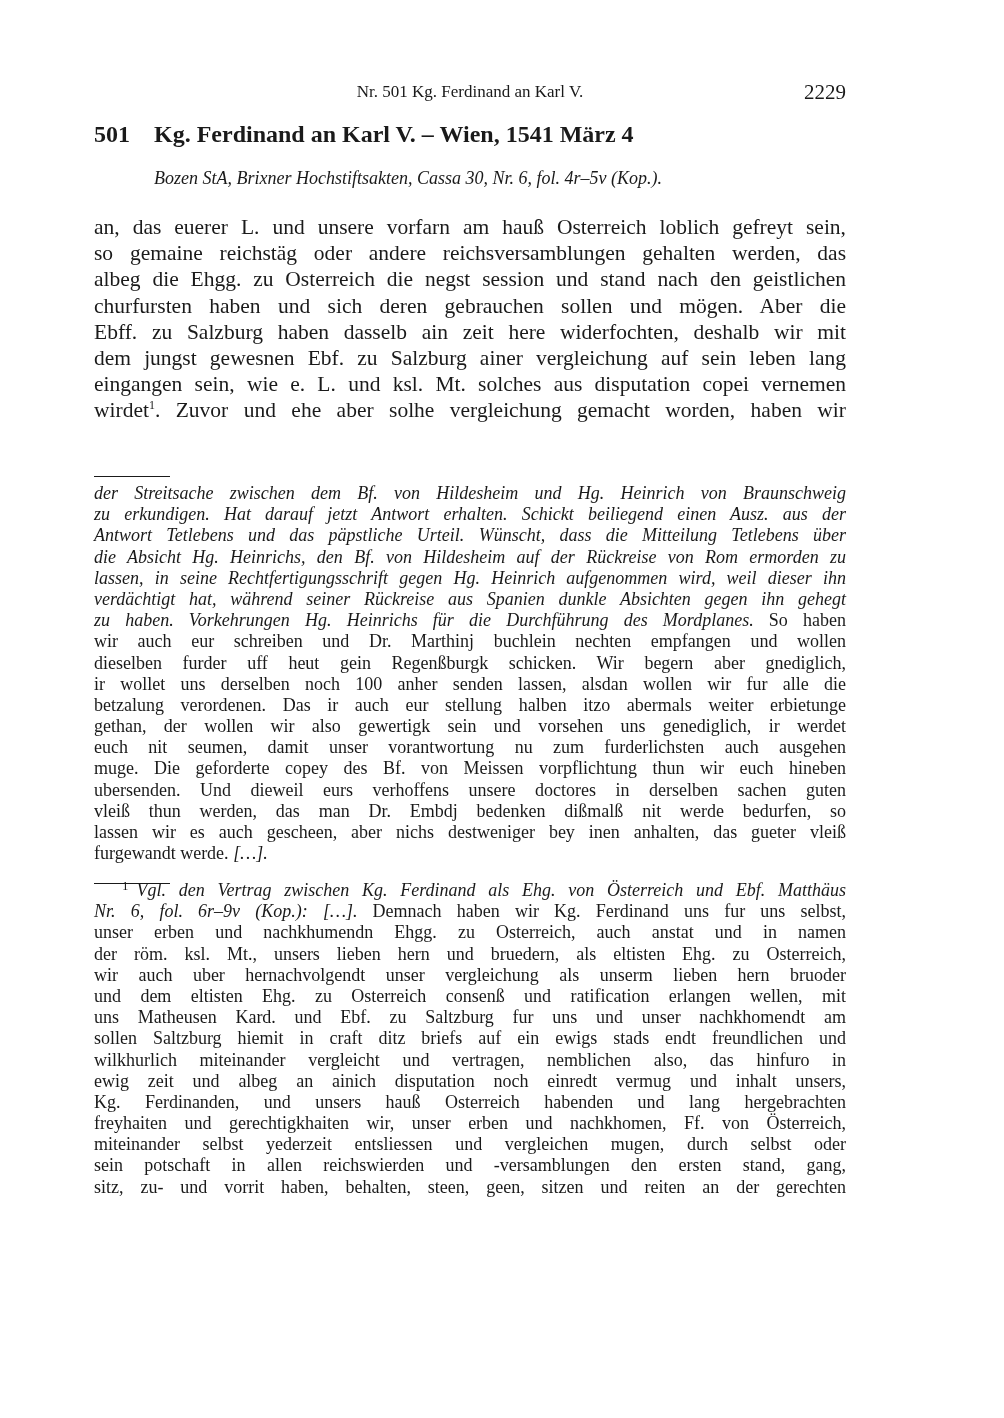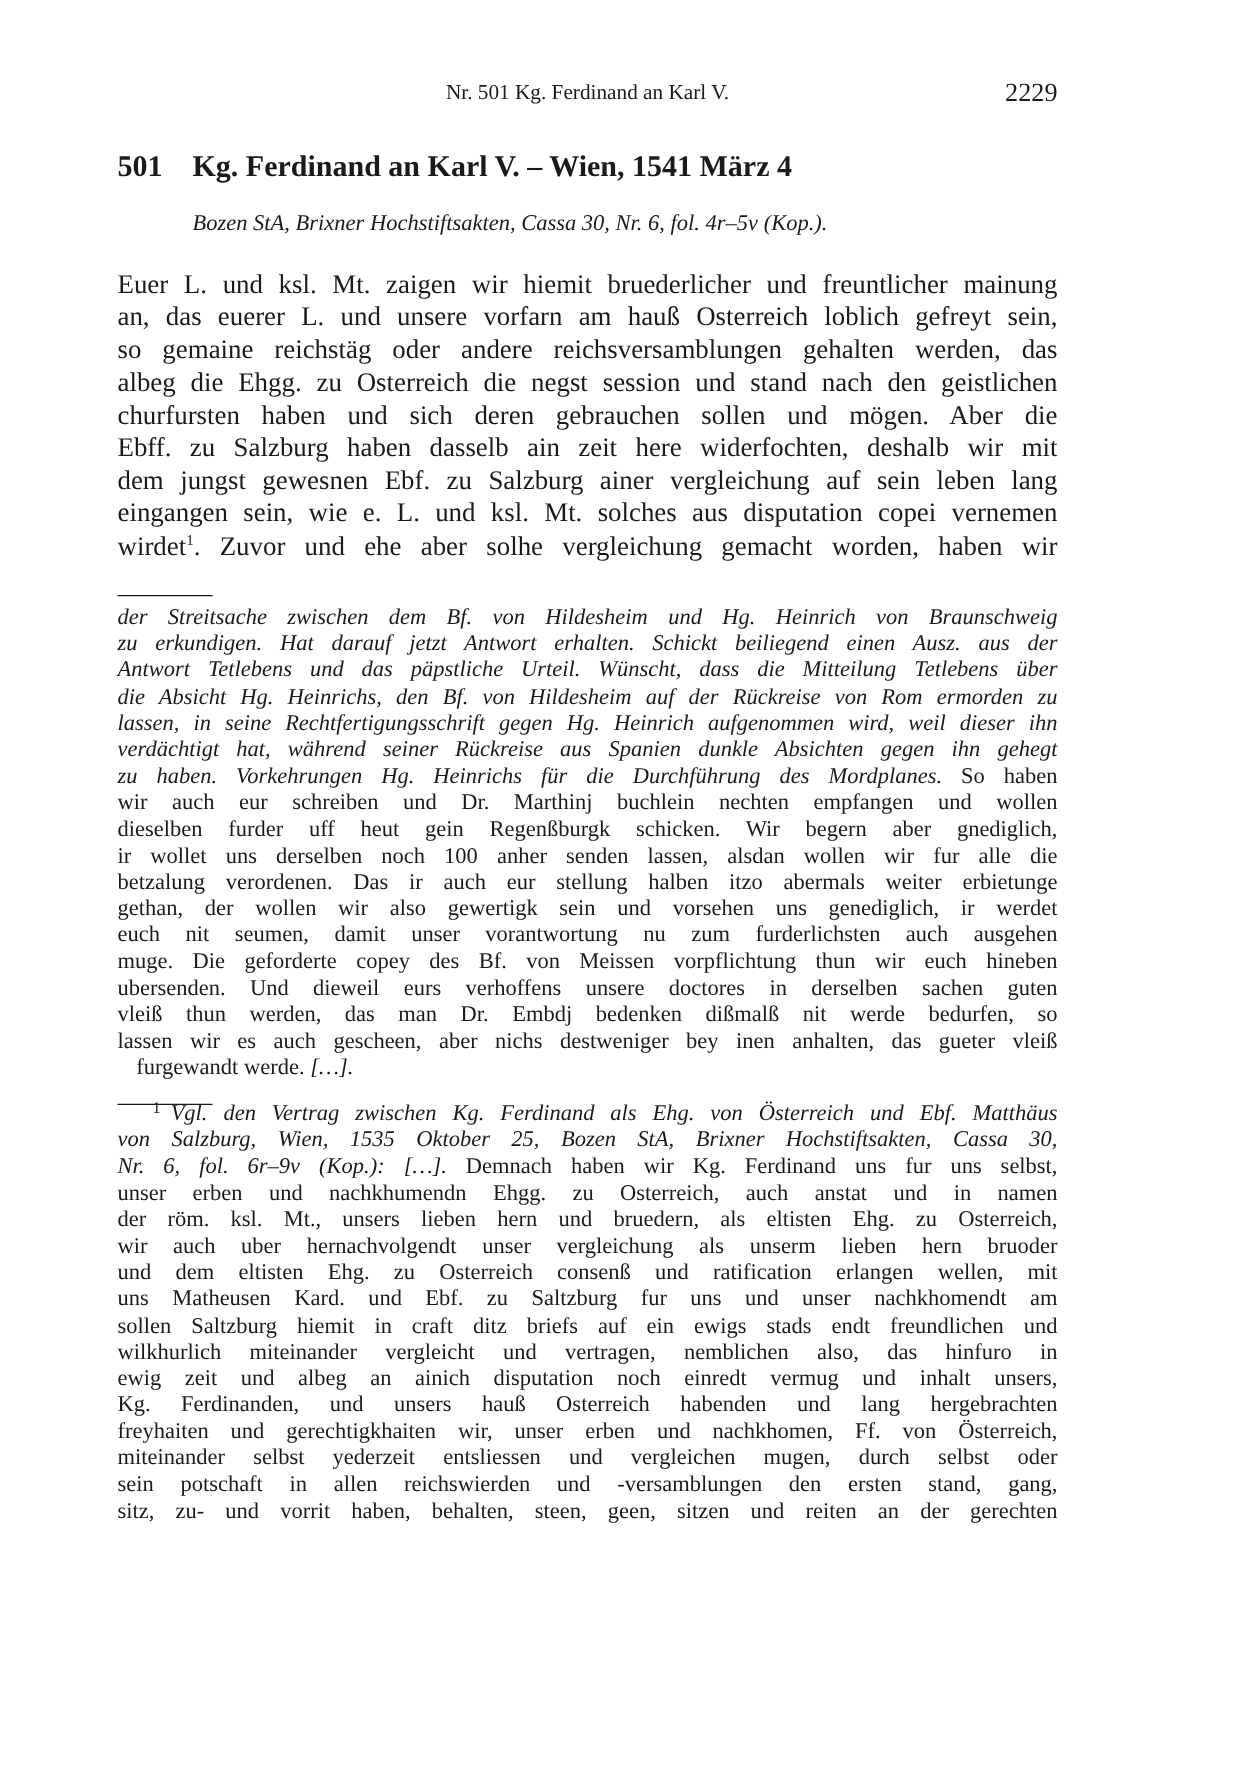--- a/index.html
+++ b/index.html
@@ -2,21 +2,21 @@
 <html><head>
   <meta charset="utf-8">
   <style>
     html, body { margin: 0; padding: 0; background: #ffffff; }
     body {
       width: 1004px; height: 1418px; position: relative; overflow: hidden;
       font-family: "Liberation Serif", "DejaVu Serif", serif; color: #1a1a1a;
     }
     .page { position: absolute; left: 94px; top: 0; width: 752px; }
     .running-header {
-      position: absolute; top: 62px; left: 0; width: 752px; height: 26px;
+      position: absolute; top: 80px; left: 0; width: 752px; height: 26px;
       font-size: 17px;
     }
     .running-title { position: absolute; left: 0; width: 752px; text-align: center; top: 2px; }
     .page-number { position: absolute; right: 0; top: 0; font-size: 21px; text-align: right; }
     .doc-heading {
       position: absolute; top: 121px; left: 0; width: 752px;
       font-size: 24px; font-weight: bold; white-space: nowrap;
     }
     .doc-heading .num { display: inline-block; width: 60px; }
     .source {
@@ -27,21 +27,21 @@
       font-size: 21.5px; line-height: 26.2px; text-align: justify; hyphens: none;
     }
     .main-text .line { display: block; text-align: justify; text-align-last: justify; white-space: nowrap; height: 26.2px; }
     .main-text .line span.inner { display: inline-block; width: 100%; text-align: justify; text-align-last: justify; white-space: normal; }
     .rule { position: absolute; left: 0; width: 76px; height: 1px; background: #1a1a1a; }
     .small-block {
       position: absolute; left: 0; width: 752px; font-size: 18px; line-height: 21.2px;
     }
     .small-block .line { display: block; height: 21.2px; white-space: nowrap; overflow: visible; }
     .small-block .line .inner { display: inline-block; width: 100%; text-align: justify; text-align-last: justify; white-space: normal; }
-    .small-block .line.last .inner { text-align-last: left; margin-left: 15px; }
+    .small-block .line.last .inner { text-align-last: left; }
     .it { font-style: italic; }
     sup { font-size: 12px; vertical-align: 8px; line-height: 0; }
     .fn-mark { font-size: 13px; vertical-align: 6px; line-height: 0; margin-left: 28px; margin-right: 8px; }
   </style>
 </head>
 <body>
 
 <div class="page">
 
   <div class="running-header">
@@ -49,21 +49,20 @@
     <span class="page-number">2229</span>
   </div>
 
   <div class="doc-heading">
     <span class="num">501</span><span>Kg. Ferdinand an Karl V. – Wien, 1541 März 4</span>
   </div>
 
   <div class="source">Bozen StA, Brixner Hochstiftsakten, Cassa 30, Nr. 6, fol. 4r–5v (Kop.).</div>
 
   <div class="main-text">
-    <div class="line"><span class="inner">Euer L. und ksl. Mt. zaigen wir hiemit bruederlicher und freuntlicher mainung</span></div>
     <div class="line"><span class="inner">an, das euerer L. und unsere vorfarn am hauß Osterreich loblich gefreyt sein,</span></div>
     <div class="line"><span class="inner">so gemaine reichstäg oder andere reichsversamblungen gehalten werden, das</span></div>
     <div class="line"><span class="inner">albeg die Ehgg. zu Osterreich die negst session und stand nach den geistlichen</span></div>
     <div class="line"><span class="inner">churfursten haben und sich deren gebrauchen sollen und mögen. Aber die</span></div>
     <div class="line"><span class="inner">Ebff. zu Salzburg haben dasselb ain zeit here widerfochten, deshalb wir mit</span></div>
     <div class="line"><span class="inner">dem jungst gewesnen Ebf. zu Salzburg ainer vergleichung auf sein leben lang</span></div>
     <div class="line"><span class="inner">eingangen sein, wie e. L. und ksl. Mt. solches aus disputation copei vernemen</span></div>
     <div class="line"><span class="inner"><span>wirdet</span><sup>1</sup><span>. Zuvor und ehe aber solhe vergleichung gemacht worden, haben wir</span></span></div>
   </div>
 
@@ -87,21 +86,20 @@
     <div class="line"><span class="inner">ubersenden. Und dieweil eurs verhoffens unsere doctores in derselben sachen guten</span></div>
     <div class="line"><span class="inner">vleiß thun werden, das man Dr. Embdj bedenken dißmalß nit werde bedurfen, so</span></div>
     <div class="line"><span class="inner">lassen wir es auch gescheen, aber nichs destweniger bey inen anhalten, das gueter vleiß</span></div>
     <div class="line last"><span class="inner"><span>furgewandt werde. </span><span class="it">[…].</span></span></div>
   </div>
 
   <div class="rule" style="top:883px;"></div>
 
   <div class="small-block" style="top:880px;">
     <div class="line it"><span class="inner" style="width:752px;"><span class="fn-mark" style="font-style:normal;">1</span><span>Vgl. den Vertrag zwischen Kg. Ferdinand als Ehg. von Österreich und Ebf. Matthäus</span></span></div>
-    <div class="line it"><span class="inner">von Salzburg, Wien, 1535 Oktober 25, Bozen StA, Brixner Hochstiftsakten, Cassa 30,</span></div>
     <div class="line"><span class="inner"><span class="it">Nr. 6, fol. 6r–9v (Kop.): […].</span><span> Demnach haben wir Kg. Ferdinand uns fur uns selbst,</span></span></div>
     <div class="line"><span class="inner">unser erben und nachkhumendn Ehgg. zu Osterreich, auch anstat und in namen</span></div>
     <div class="line"><span class="inner">der röm. ksl. Mt., unsers lieben hern und bruedern, als eltisten Ehg. zu Osterreich,</span></div>
     <div class="line"><span class="inner">wir auch uber hernachvolgendt unser vergleichung als unserm lieben hern bruoder</span></div>
     <div class="line"><span class="inner">und dem eltisten Ehg. zu Osterreich consenß und ratification erlangen wellen, mit</span></div>
     <div class="line"><span class="inner">uns Matheusen Kard. und Ebf. zu Saltzburg fur uns und unser nachkhomendt am</span></div>
     <div class="line"><span class="inner">sollen Saltzburg hiemit in craft ditz briefs auf ein ewigs stads endt freundlichen und</span></div>
     <div class="line"><span class="inner">wilkhurlich miteinander vergleicht und vertragen, nemblichen also, das hinfuro in</span></div>
     <div class="line"><span class="inner">ewig zeit und albeg an ainich disputation noch einredt vermug und inhalt unsers,</span></div>
     <div class="line"><span class="inner">Kg. Ferdinanden, und unsers hauß Osterreich habenden und lang hergebrachten</span></div>

